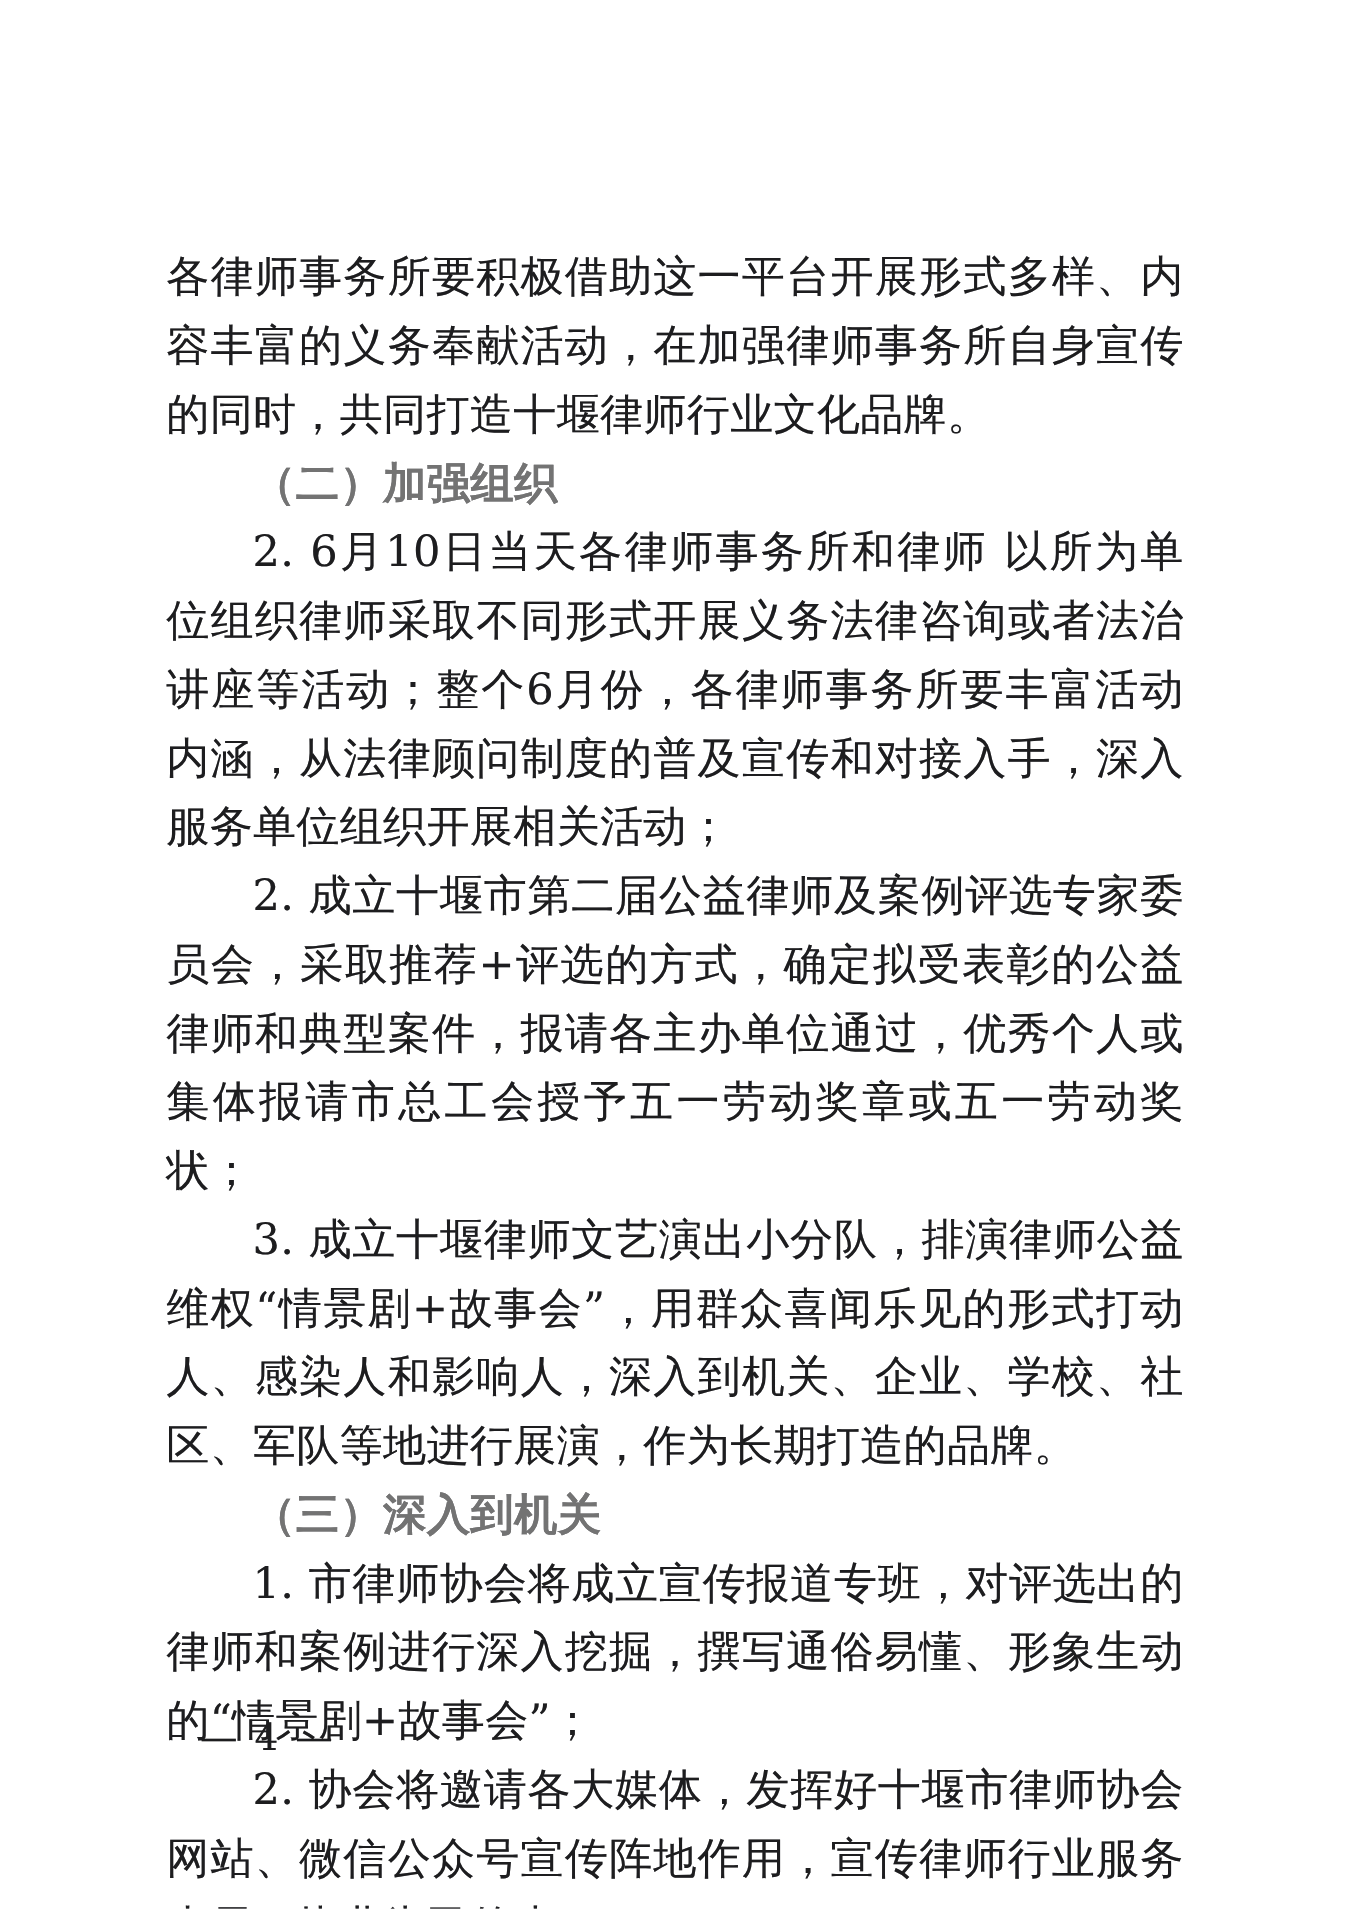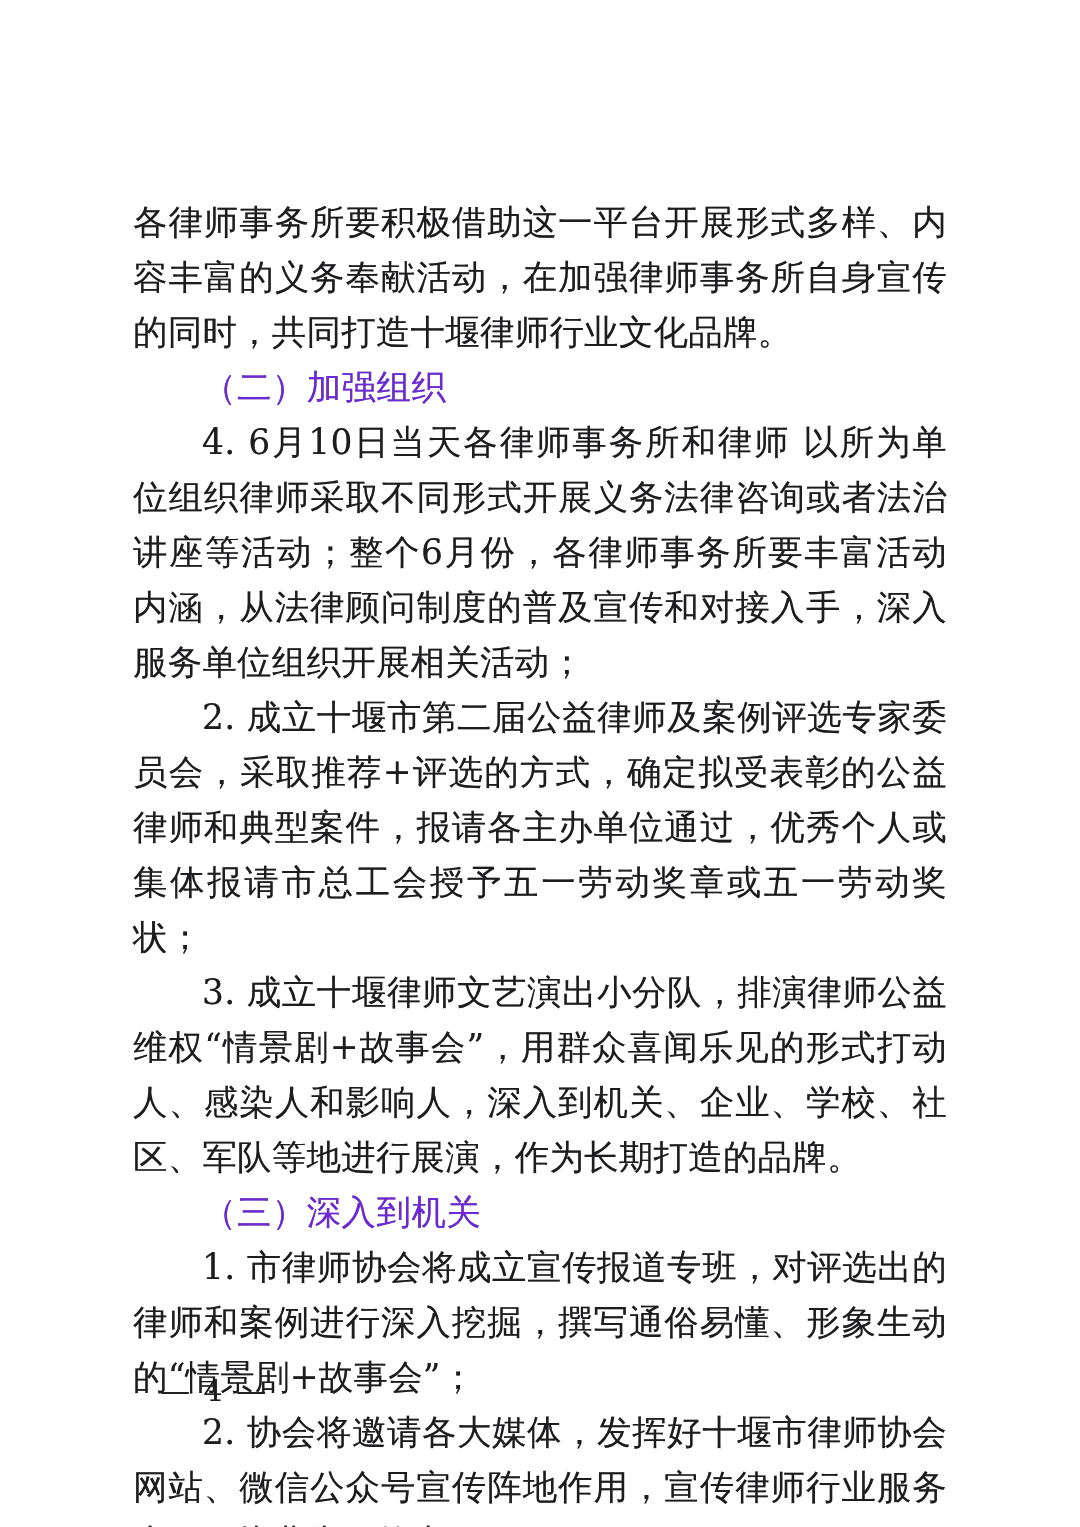--- a/index.html
+++ b/index.html
@@ -41,23 +41,23 @@
   }
 
   .para.indent {
     text-indent: 2em;
   }
 
   .heading {
     margin: 0;
     font-size: 34.5px;
     line-height: 55px;
-    color: #6d28d9;
+    color: #737373;
     text-indent: 2em;
-    font-weight: 400;
+    font-weight: 700;
     letter-spacing: 0.4px;
     text-shadow: 0 0 0.5px rgba(35,35,40,0.6);
   }
 
   .page-number {
     position: absolute;
     left: 160px;
     top: 1371px;
     font-size: 30px;
     line-height: 40px;
@@ -71,21 +71,21 @@
 <body>
 
 <div class="page">
 
   <div class="doc-body">
 
     <p class="para">各律师事务所要积极借助这一平台开展形式多样、内容丰富的义务奉献活动，在加强律师事务所自身宣传的同时，共同打造十堰律师行业文化品牌。</p>
 
     <p class="heading">（二）加强组织</p>
 
-    <p class="para indent">4. 6月10日当天各律师事务所和律师 以所为单位组织律师采取不同形式开展义务法律咨询或者法治讲座等活动；整个6月份，各律师事务所要丰富活动内涵，从法律顾问制度的普及宣传和对接入手，深入服务单位组织开展相关活动；</p>
+    <p class="para indent">2. 6月10日当天各律师事务所和律师 以所为单位组织律师采取不同形式开展义务法律咨询或者法治讲座等活动；整个6月份，各律师事务所要丰富活动内涵，从法律顾问制度的普及宣传和对接入手，深入服务单位组织开展相关活动；</p>
 
     <p class="para indent">2. 成立十堰市第二届公益律师及案例评选专家委员会，采取推荐+评选的方式，确定拟受表彰的公益律师和典型案件，报请各主办单位通过，优秀个人或集体报请市总工会授予五一劳动奖章或五一劳动奖状；</p>
 
     <p class="para indent">3. 成立十堰律师文艺演出小分队，排演律师公益维权“情景剧+故事会”，用群众喜闻乐见的形式打动人、感染人和影响人，深入到机关、企业、学校、社区、军队等地进行展演，作为长期打造的品牌。</p>
 
     <p class="heading">（三）深入到机关</p>
 
     <p class="para indent">1. 市律师协会将成立宣传报道专班，对评选出的律师和案例进行深入挖掘，撰写通俗易懂、形象生动的“情景剧+故事会”；</p>
 
     <p class="para indent">2. 协会将邀请各大媒体，发挥好十堰市律师协会网站、微信公众号宣传阵地作用，宣传律师行业服务大局、执业为民的生</p>

